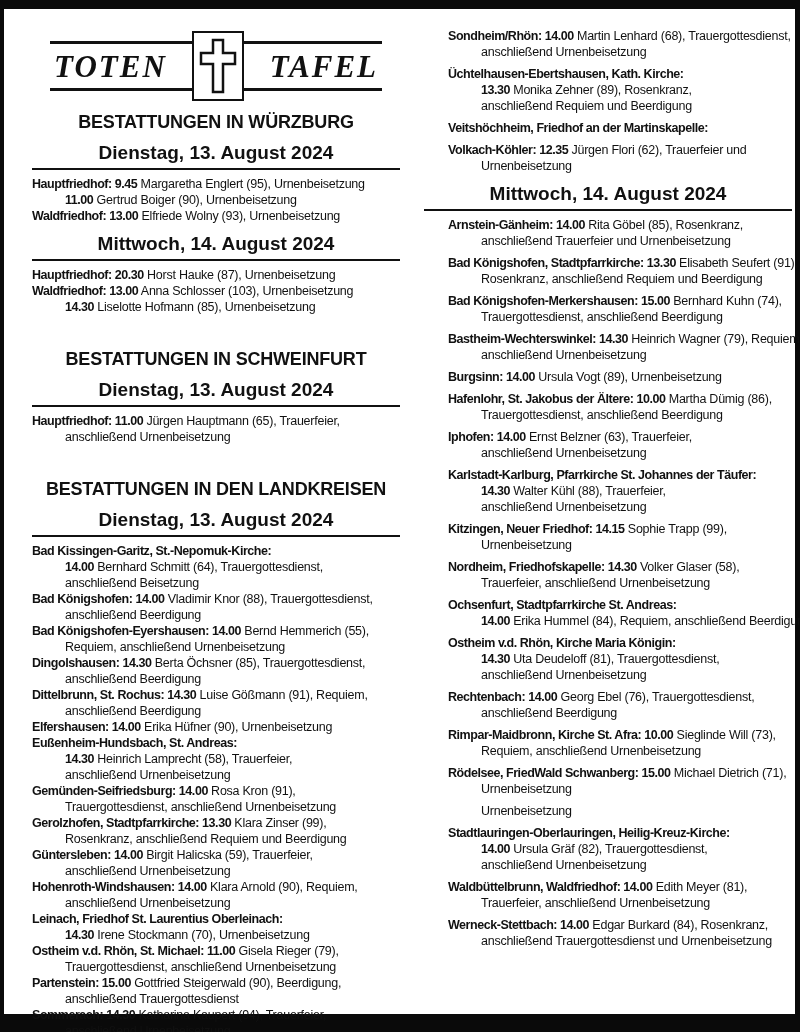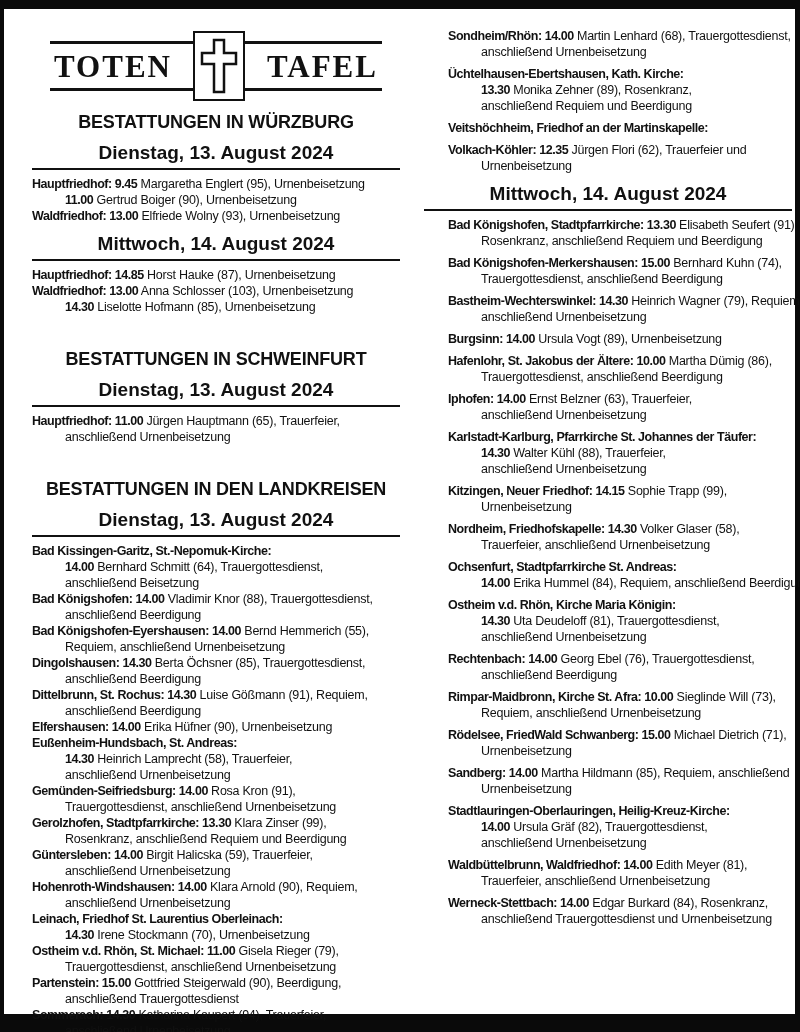--- a/index.html
+++ b/index.html
@@ -17,21 +17,21 @@
 
   .col{position:absolute;top:28px;}
   #left-col{left:32px;width:368px;}
   #right-col{left:424px;width:368px;}
 
   
   .logo{position:relative;width:332px;height:64px;margin:6px auto 14px auto;}
   .logo-line{position:absolute;left:0;right:0;height:3px;background:#111;}
   .logo-line.lt{top:7px;}
   .logo-line.lb{bottom:7px;}
-  .logo-row{position:relative;display:flex;justify-content:space-between;align-items:center;height:100%;}
+  .logo-row{position:relative;display:flex;justify-content:space-between;align-items:center;height:100%;font-style:italic;}
   .logo-word{
     font-family:"Liberation Serif","DejaVu Serif",serif;font-weight:bold;
     font-size:31px;letter-spacing:2px;line-height:1;padding:0 4px;
     position:relative;z-index:1;
   }
   .cross-box{
     position:relative;z-index:2;background:#fff;border:2px solid #111;
     width:48px;height:66px;margin:-3px 0;display:flex;align-items:center;justify-content:center;
   }
 
@@ -79,21 +79,21 @@
       <div class="entry">
         <div class="line"><span class="b">Hauptfriedhof: 9.45</span> Margaretha Englert (95), Urnenbeisetzung</div>
         <div class="line cont"><span class="b">11.00</span> Gertrud Boiger (90), Urnenbeisetzung</div>
       </div>
       <div class="entry">
         <div class="line"><span class="b">Waldfriedhof: 13.00</span> Elfriede Wolny (93), Urnenbeisetzung</div>
       </div>
       <div class="date-header">Mittwoch, 14. August 2024</div>
       <div class="date-rule"></div>
       <div class="entry">
-        <div class="line"><span class="b">Hauptfriedhof: 14.85</span> Horst Hauke (87), Urnenbeisetzung</div>
+        <div class="line"><span class="b">Hauptfriedhof: 20.30</span> Horst Hauke (87), Urnenbeisetzung</div>
       </div>
       <div class="entry">
         <div class="line"><span class="b">Waldfriedhof: 13.00</span> Anna Schlosser (103), Urnenbeisetzung</div>
         <div class="line cont"><span class="b">14.30</span> Liselotte Hofmann (85), Urnenbeisetzung</div>
       </div>
       <div class="section-title gap">BESTATTUNGEN IN SCHWEINFURT</div>
       <div class="date-header">Dienstag, 13. August 2024</div>
       <div class="date-rule"></div>
       <div class="entry">
         <div class="line"><span class="b">Hauptfriedhof: 11.00</span> Jürgen Hauptmann (65), Trauerfeier,</div>
@@ -179,20 +179,24 @@
       <div class="entry">
         <div class="line"><span class="b">Veitshöchheim, Friedhof an der Martinskapelle:</span></div>
       </div>
       <div class="entry">
         <div class="line"><span class="b">Volkach-Köhler: 12.35</span> Jürgen Flori (62), Trauerfeier und</div>
         <div class="line cont">Urnenbeisetzung</div>
       </div>
       <div class="date-header">Mittwoch, 14. August 2024</div>
       <div class="date-rule"></div>
       <div class="entry">
+        <div class="line"><span class="b">Arnstein-Gänheim: 14.00</span> Rita Göbel (85), Rosenkranz,</div>
+        <div class="line cont">anschließend Trauerfeier und Urnenbeisetzung</div>
+      </div>
+      <div class="entry">
         <div class="line"><span class="b">Bad Königshofen, Stadtpfarrkirche: 13.30</span> Elisabeth Seufert (91),</div>
         <div class="line cont">Rosenkranz, anschließend Requiem und Beerdigung</div>
       </div>
       <div class="entry">
         <div class="line"><span class="b">Bad Königshofen-Merkershausen: 15.00</span> Bernhard Kuhn (74),</div>
         <div class="line cont">Trauergottesdienst, anschließend Beerdigung</div>
       </div>
       <div class="entry">
         <div class="line"><span class="b">Bastheim-Wechterswinkel: 14.30</span> Heinrich Wagner (79), Requiem,</div>
         <div class="line cont">anschließend Urnenbeisetzung</div>
@@ -236,21 +240,20 @@
       </div>
       <div class="entry">
         <div class="line"><span class="b">Rimpar-Maidbronn, Kirche St. Afra: 10.00</span> Sieglinde Will (73),</div>
         <div class="line cont">Requiem, anschließend Urnenbeisetzung</div>
       </div>
       <div class="entry">
         <div class="line"><span class="b">Rödelsee, FriedWald Schwanberg: 15.00</span> Michael Dietrich (71),</div>
         <div class="line cont">Urnenbeisetzung</div>
       </div>
       <div class="entry">
-        <div class="line"><span class="b">Sandberg: 14.00</span> Martha Hildmann (85), Requiem, anschließend</div>
         <div class="line cont">Urnenbeisetzung</div>
       </div>
       <div class="entry">
         <div class="line"><span class="b">Stadtlauringen-Oberlauringen, Heilig-Kreuz-Kirche:</span></div>
         <div class="line cont"><span class="b">14.00</span> Ursula Gräf (82), Trauergottesdienst,</div>
         <div class="line cont">anschließend Urnenbeisetzung</div>
       </div>
       <div class="entry">
         <div class="line"><span class="b">Waldbüttelbrunn, Waldfriedhof: 14.00</span> Edith Meyer (81),</div>
         <div class="line cont">Trauerfeier, anschließend Urnenbeisetzung</div>

